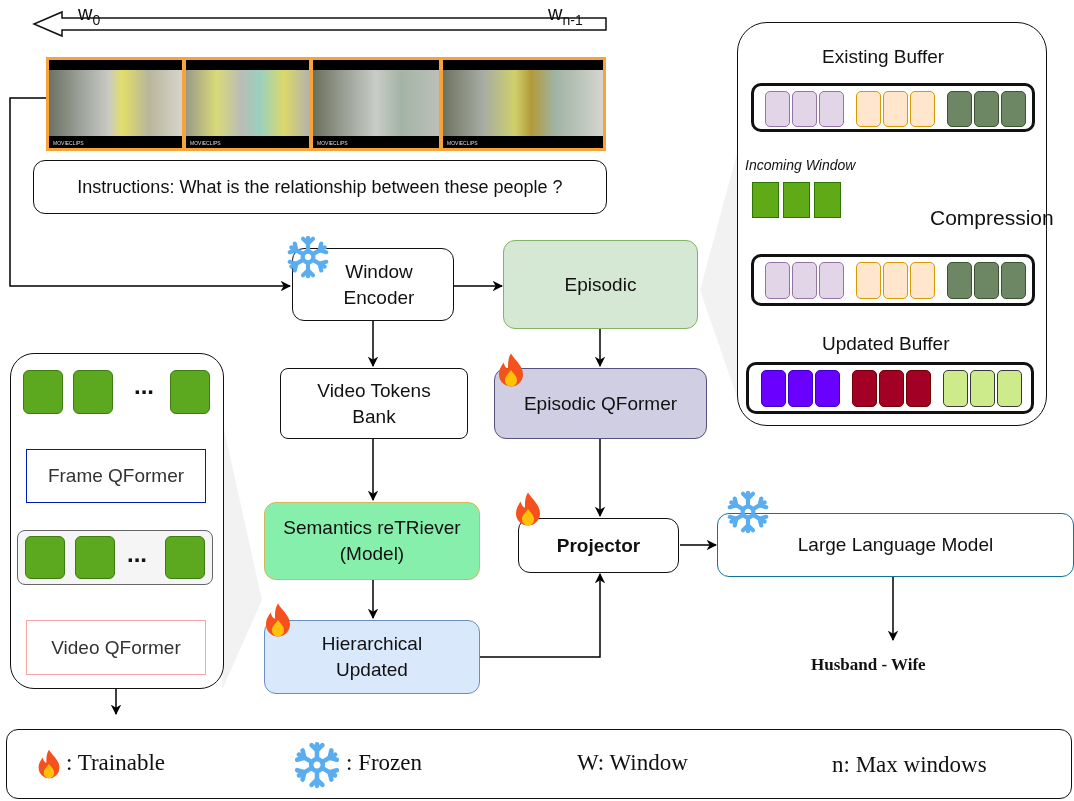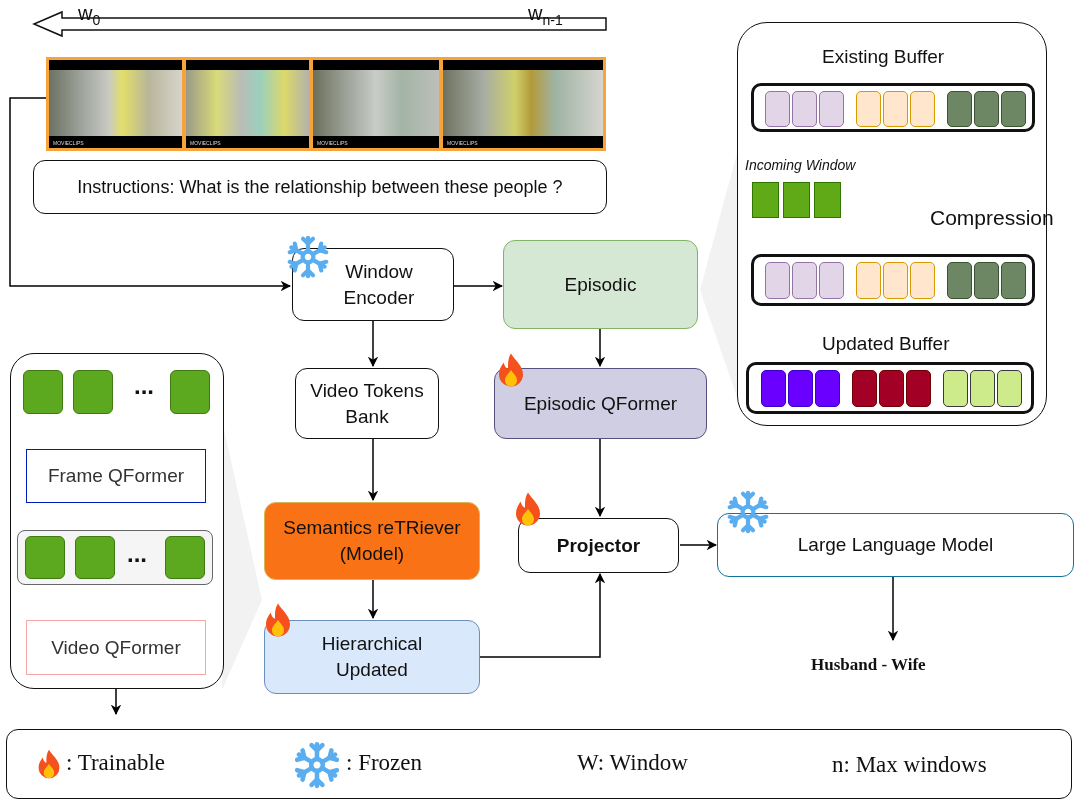--- a/index.html
+++ b/index.html
@@ -60,21 +60,21 @@
   <line x1="116" y1="675" x2="116" y2="714" stroke="#000" stroke-width="1.5" marker-end="url(#ah)"></line>
 
   <polyline points="765,218 765,247 806,247 806,262" fill="none" stroke="#000" stroke-width="1.3" marker-end="url(#ah)"></polyline>
   <polyline points="797,218 797,231 868,231 868,262" fill="none" stroke="#000" stroke-width="1.3" marker-end="url(#ah)"></polyline>
   <polyline points="840,200 1015,200 1015,262" fill="none" stroke="#000" stroke-width="1.3" marker-end="url(#ah)"></polyline>
 </svg>
 
 <div class="txt" style="left:78px;top:2px;font-size:20px;">
   <span>w</span><sub style="font-size:14px;">0</sub>
 </div>
-<div class="txt" style="left:528px;top:2px;font-size:20px;">
+<div class="txt" style="left:548px;top:2px;font-size:20px;">
   <span>w</span><sub style="font-size:14px;">n-1</sub>
 </div>
 
 <div class="frame" style="left:46px;width:139px;">
   <div class="scene" style="background:linear-gradient(90deg,#6d7264 0%,#a9aea8 30%,#c9cac2 45%,#e2de6a 55%,#b8b69a 75%,#d6d4cc 100%);"></div>
   <div class="wm">MOVIECLIPS</div>
 </div>
 <div class="frame" style="left:183px;width:129px;">
   <div class="scene" style="background:linear-gradient(90deg,#9a9a88 0%,#d9da7a 25%,#b9bcb6 45%,#9ad0bf 60%,#dcd86a 80%,#b3b3ab 100%);"></div>
   <div class="wm">MOVIECLIPS</div>
@@ -91,27 +91,27 @@
 <div class="box" style="left:33px;top:160px;width:574px;height:54px;font-size:18px;">
   <span>Instructions: What is the relationship between these people ?</span>
 </div>
 
 <div class="box" style="left:292px;top:248px;width:162px;height:73px;padding-left:12px;">
   <div><span>Window</span><br><span>Encoder</span></div>
 </div>
 <div class="box" style="left:503px;top:240px;width:195px;height:89px;background:#d5e8d4;border-color:#82b366;">
   <div><span>Episodic</span><br></div>
 </div>
-<div class="box" style="left:295px;top:368px;width:144px;height:71px;">
+<div class="box" style="left:280px;top:368px;width:188px;height:71px;border-radius:8px;">
   <div><span>Video Tokens</span><br><span>Bank</span></div>
 </div>
 <div class="box" style="left:494px;top:368px;width:213px;height:71px;background:#d0cee2;border-color:#56517e;">
   <span>Episodic QFormer</span>
 </div>
-<div class="box" style="left:264px;top:502px;width:216px;height:78px;background:#f97316;border-color:#d6b656;">
+<div class="box" style="left:264px;top:502px;width:216px;height:78px;background:#86efac;border-color:#d6b656;">
   <div><span>Semantics reTRiever</span><br><span>(Model)</span></div>
 </div>
 <div class="box" style="left:264px;top:620px;width:216px;height:74px;background:#dae8fc;border-color:#6c8ebf;">
   <div><span>Hierarchical</span><br><span>Updated</span></div>
 </div>
 <div class="box" style="left:518px;top:518px;width:161px;height:55px;font-weight:bold;">
   <span>Projector</span>
 </div>
 <div class="box" style="left:717px;top:513px;width:357px;height:64px;border-color:#10739e;">
   <span>Large Language Model</span>

